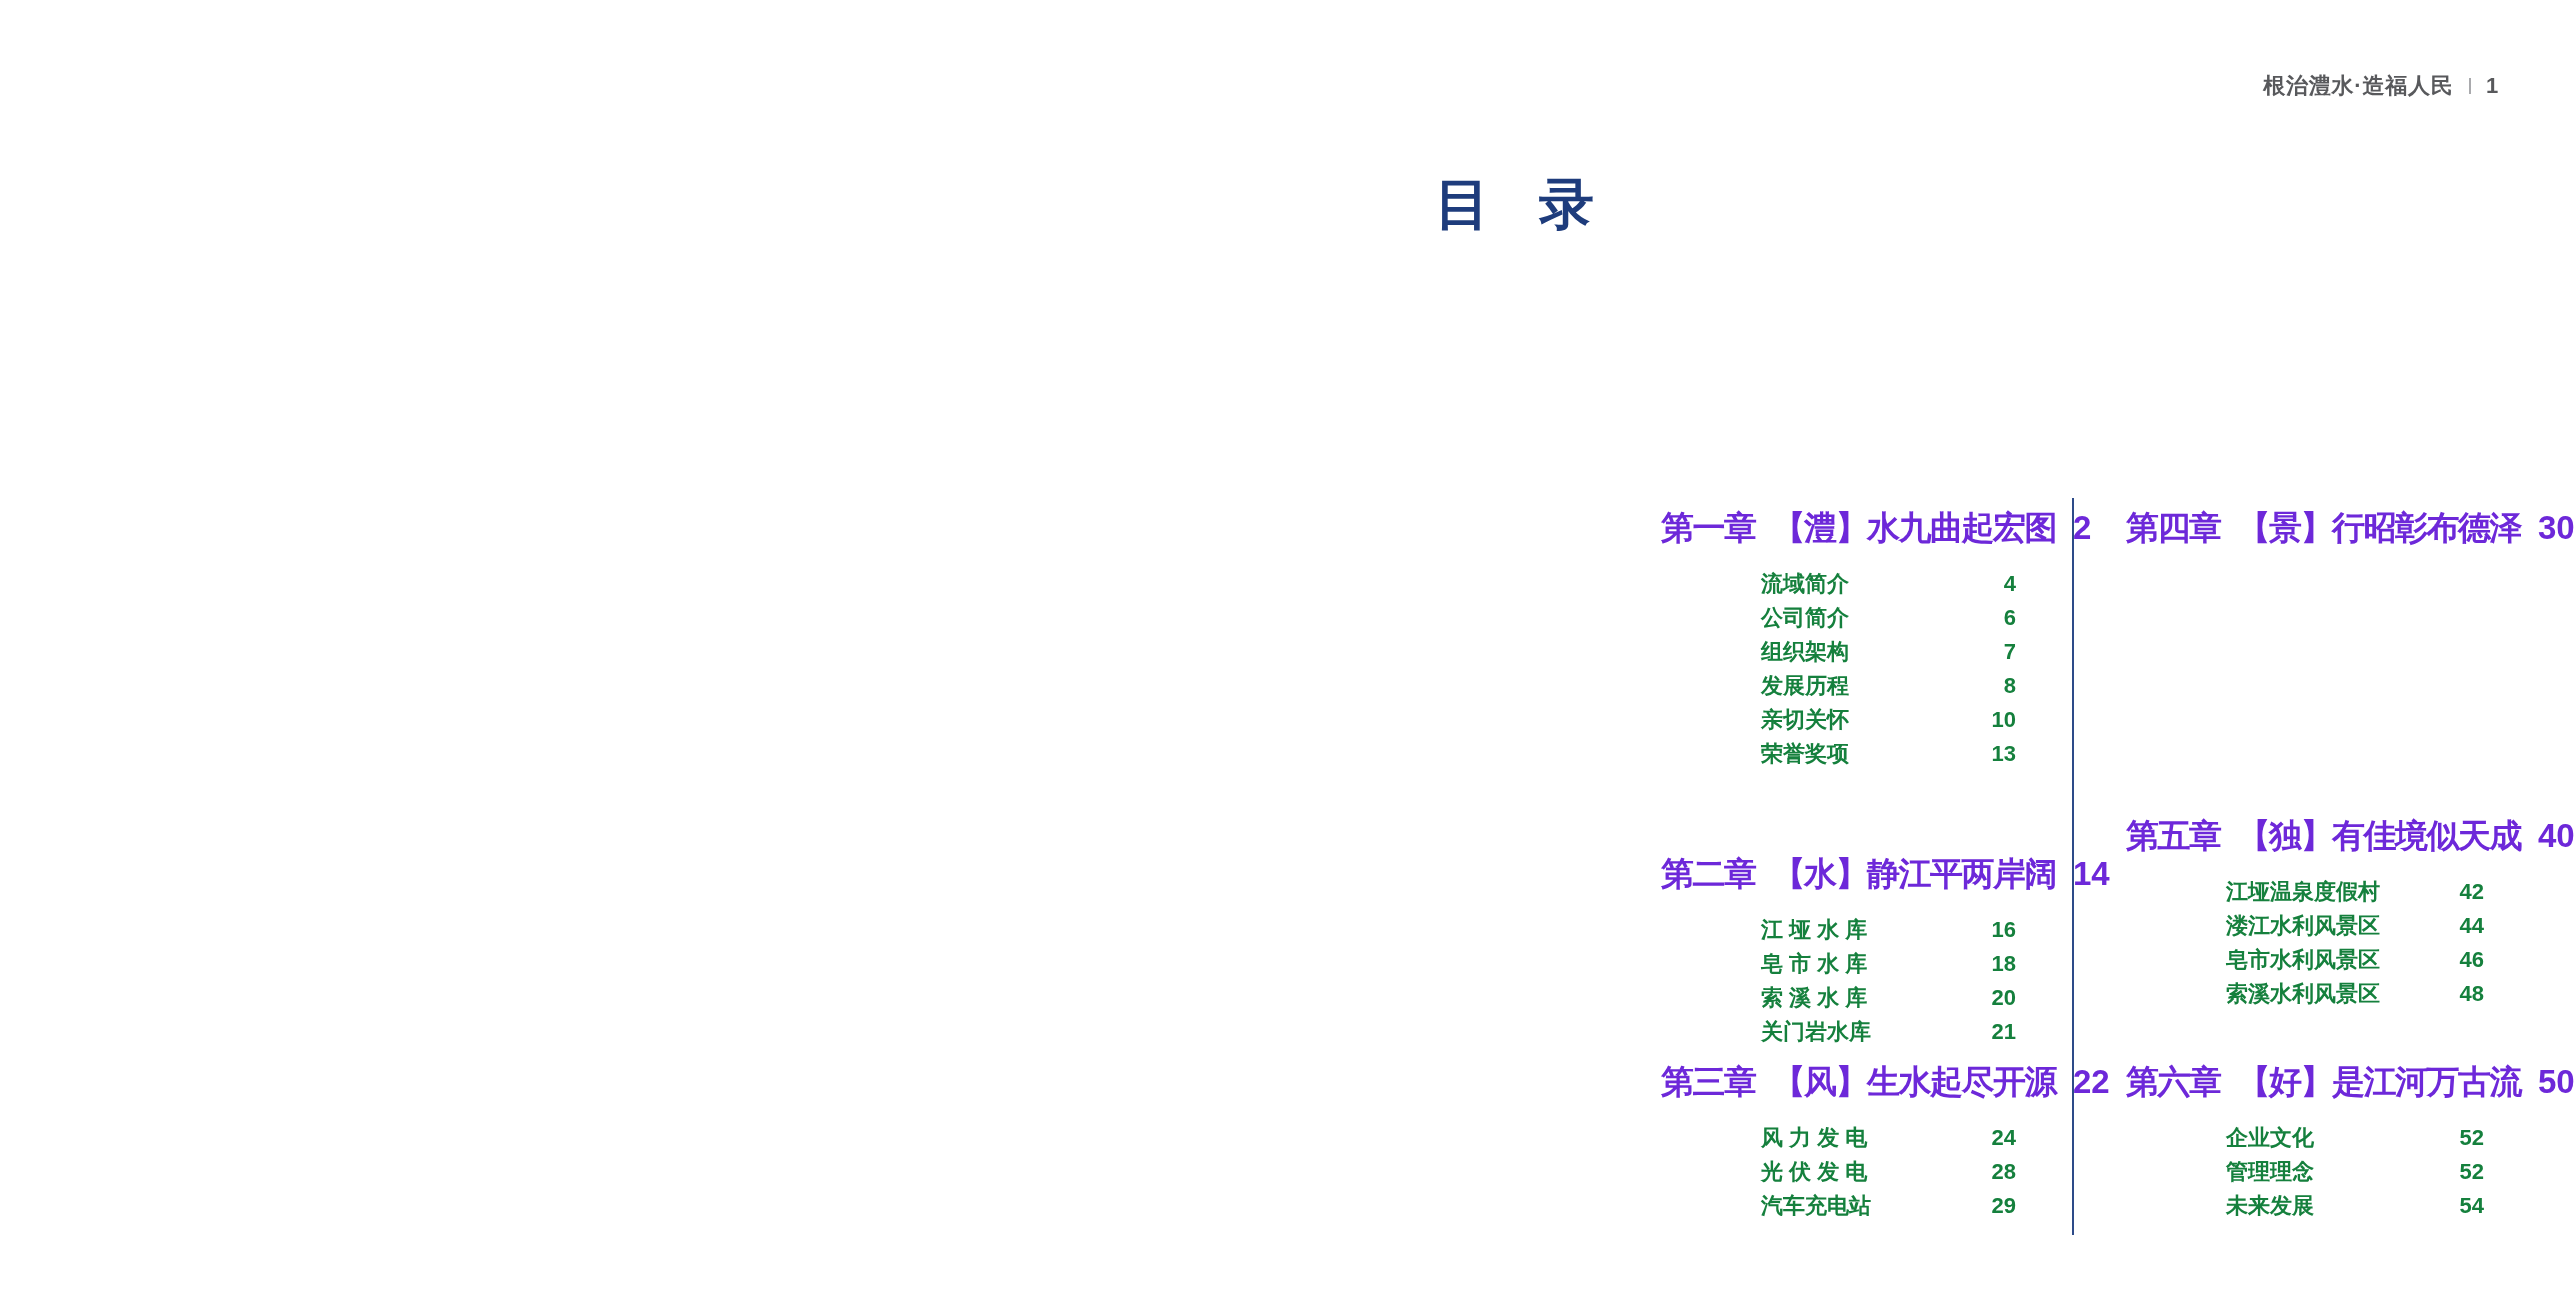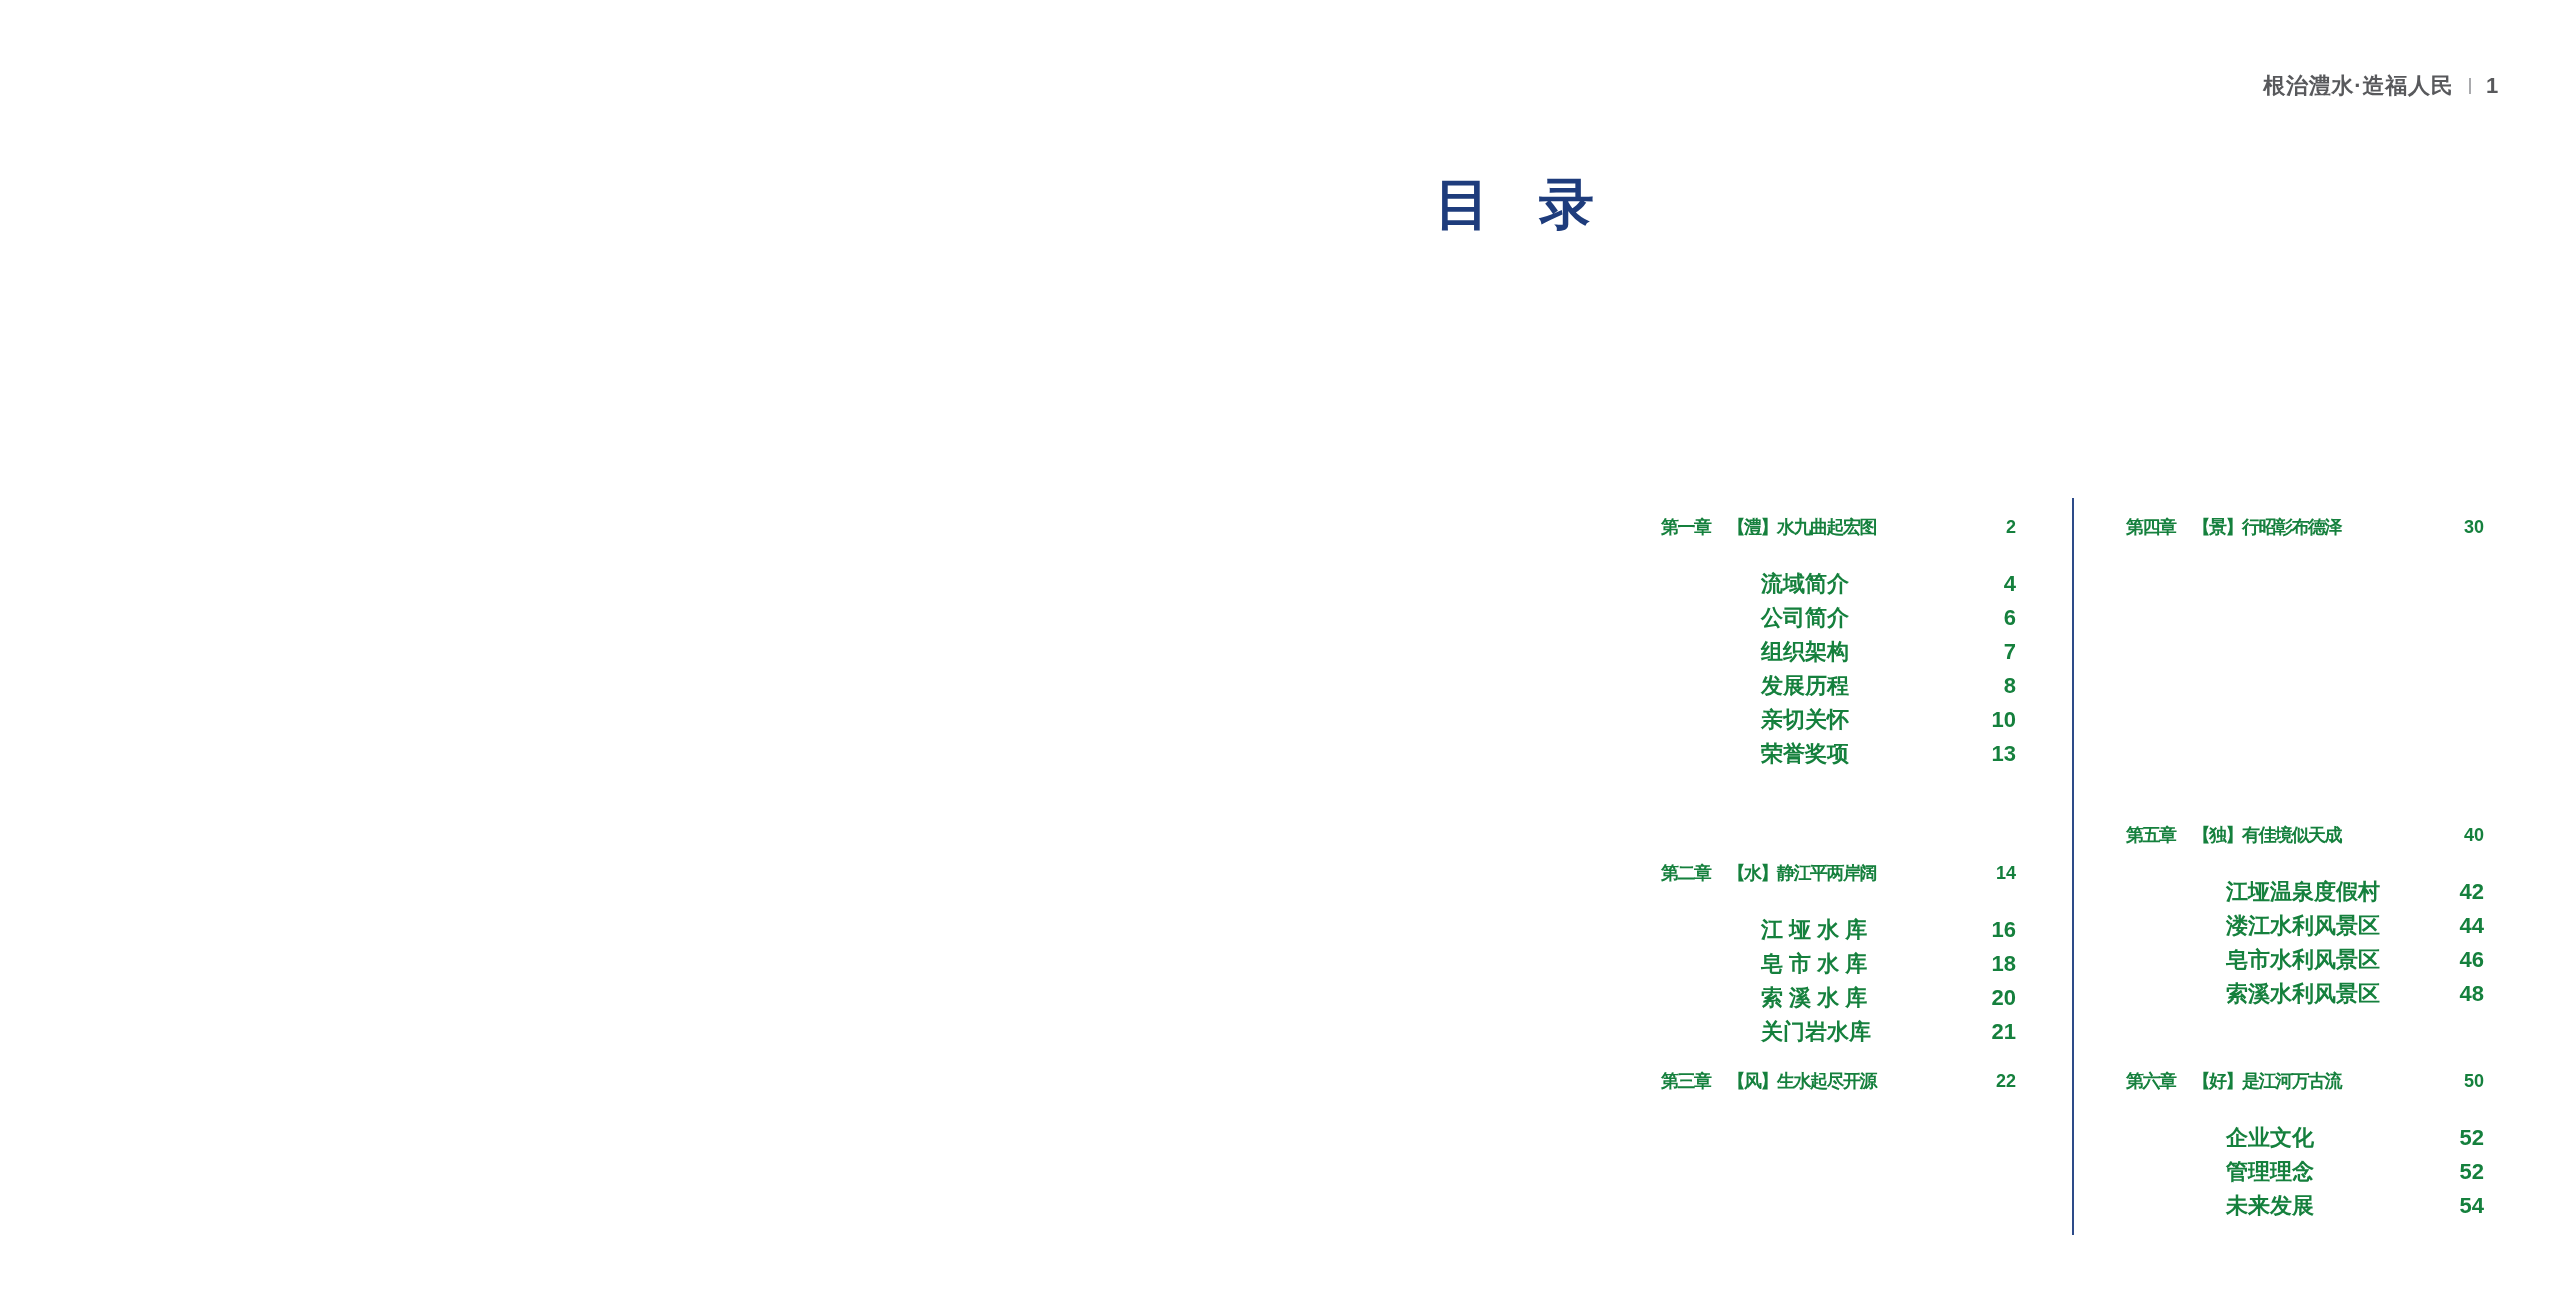--- a/index.html
+++ b/index.html
@@ -26,21 +26,21 @@
   .chapter{position:absolute;width:355px;}
   .chapter.right{width:358px;}
   .p1{left:1661px;top:510px;}
   .p2{left:1661px;top:856px;}
   .p3{left:1661px;top:1064px;}
   .p4{left:2126px;top:510px;}
   .p5{left:2126px;top:818px;}
   .p6{left:2126px;top:1064px;}
   .ch-head{
     display:flex;align-items:baseline;gap:17px;
-    color:#15803d;font-weight:700;font-size:18px;letter-spacing:-1.5px;
+    color:#6d28d9;font-weight:700;font-size:33px;letter-spacing:-1.5px;
     line-height:35px;white-space:nowrap;
   }
   .ch-page{margin-left:auto;letter-spacing:0;}
   .ch-items{list-style:none;margin:21.5px 0 0 0;padding:0 0 0 100px;}
   .row{display:flex;align-items:center;height:34px;font-size:22px;font-weight:700;color:#15803d;white-space:nowrap;}
   .row-page{margin-left:auto;}
 </style>
 </head>
 <body>
 
@@ -118,20 +118,34 @@
       </li>
     </ul>
   </section>
 
   <section class="chapter p3">
     <div class="ch-head">
       <span>第三章</span>
       <span>【风】生水起尽开源</span>
       <span class="ch-page">22</span>
     </div>
+    <ul class="ch-items">
+      <li class="row">
+        <span>风 力 发 电</span>
+        <span class="row-page">24</span>
+      </li>
+      <li class="row">
+        <span>光 伏 发 电</span>
+        <span class="row-page">28</span>
+      </li>
+      <li class="row">
+        <span>汽车充电站</span>
+        <span class="row-page">29</span>
+      </li>
+    </ul>
   </section>
 
   <section class="chapter right p4">
     <div class="ch-head">
       <span>第四章</span>
       <span>【景】行昭彰布德泽</span>
       <span class="ch-page">30</span>
     </div>
   </section>
 

